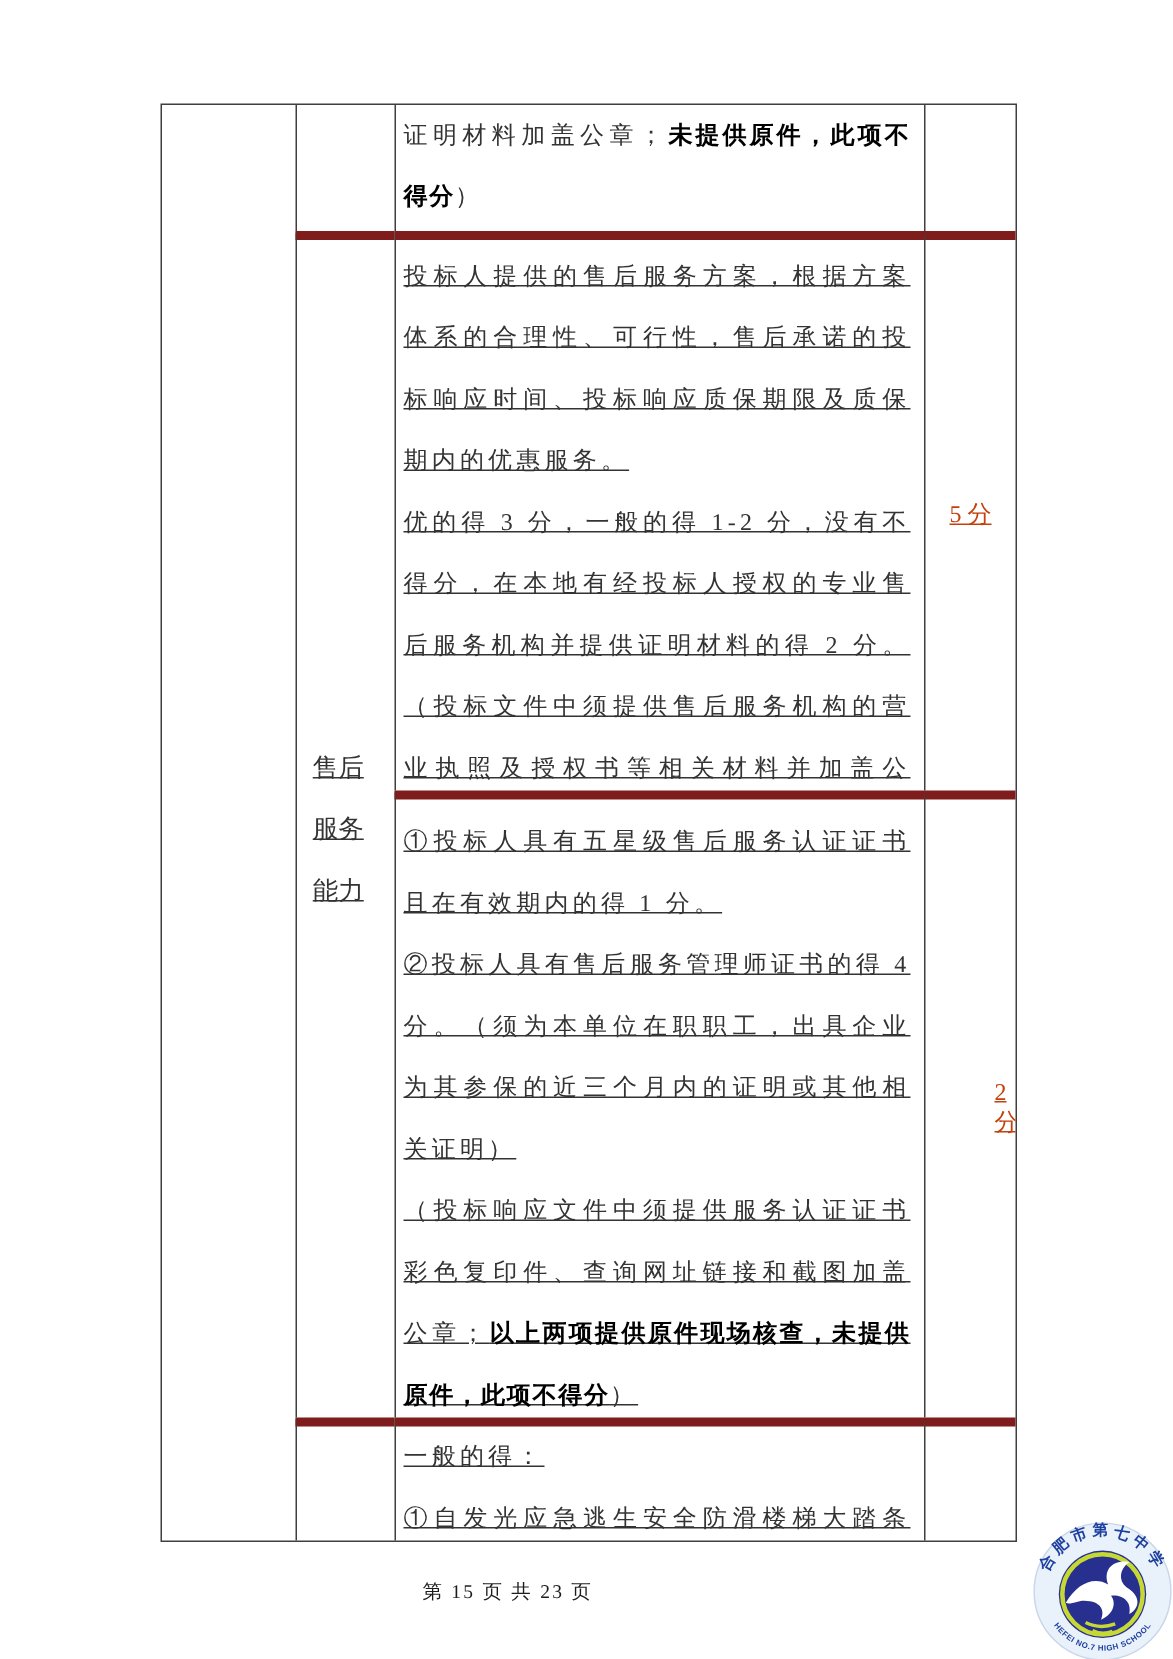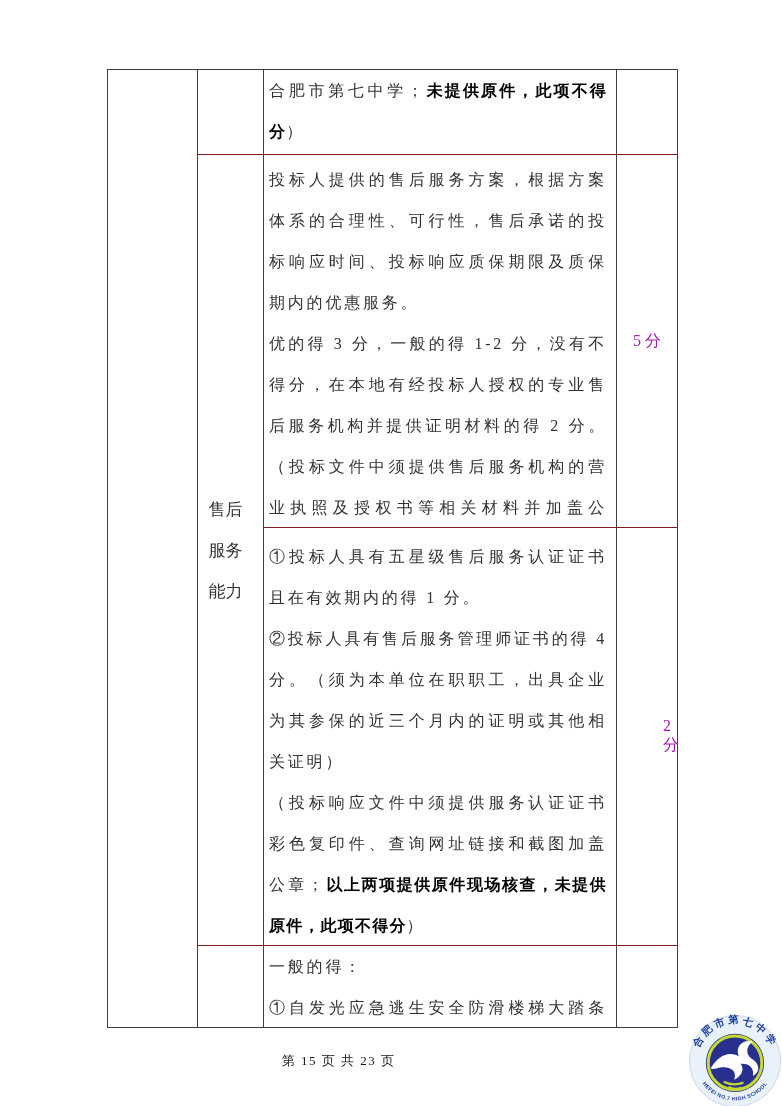--- a/index.html
+++ b/index.html
@@ -13,32 +13,32 @@
   }
   .eval-table{
     position:absolute;left:107px;top:69px;
     display:grid;
     grid-template-columns:89px 66px 353px 61px;
     grid-template-rows:84px 373px 418px 82px;
     border:1px solid #3f3f3f;
   }
   .cell{box-sizing:border-box;overflow:hidden;}
   .bl{border-left:1px solid #3f3f3f;}
-  .bt{border-top:1px solid #7f1d1d;}
+  .bt{border-top:6px solid #7f1d1d;text-decoration:underline;}
   .c-left{grid-column:1;grid-row:1 / span 4;}
   .c-cat-top{grid-column:2;grid-row:1;}
   .c-cat{grid-column:2;grid-row:2 / span 2;display:flex;flex-direction:column;justify-content:center;align-items:center;}
   .c-cat-bottom{grid-column:2;grid-row:4;}
   .cat-line{width:44px;height:41px;line-height:41px;display:flex;justify-content:space-between;font-size:17px;color:#333;}
   .c-crit{grid-column:3;padding:0 9px 0 5px;}
   .c-crit p{margin:0;font-size:16px;line-height:41px;letter-spacing:2.8px;text-align:justify;}
   .c-crit .b{font-weight:bold;color:#000;letter-spacing:1.2px;}
   .c-r2{padding-top:4px;}
   .c-r3{padding-top:8px;}
-  .c-score{grid-column:4;display:flex;align-items:center;justify-content:center;font-size:16px;color:#a21caf;}
+  .c-score{grid-column:4;display:flex;align-items:center;justify-content:center;font-size:16px;color:#c2410c;}
   .footer{
     position:absolute;left:0;top:1052px;width:677px;
     text-align:center;font-size:13px;letter-spacing:1.5px;color:#1c1c1c;
   }
   .logo{position:absolute;left:688px;top:1014px;width:94px;height:94px;}
   .logo svg{display:block;width:94px;height:94px;}
 </style>
 </head>
 <body>
 
@@ -50,21 +50,21 @@
 
     <div class="cell c-cat-top bl"></div>
     <div class="cell c-cat bl bt" style="grid-row:2 / span 2;text-align:right;">
       <div class="cat-line">售后</div>
       <div class="cat-line">服务</div>
       <div class="cat-line">能力</div>
     </div>
     <div class="cell c-cat-bottom bl bt"></div>
 
     <div class="cell c-crit bl" style="grid-row:1;">
-      <p><span>合肥市第七中学；</span><span class="b">未提供原件，此项不得分</span><span>）</span></p>
+      <p><span>证明材料加盖公章；</span><span class="b">未提供原件，此项不得分</span><span>）</span></p>
     </div>
     <div class="cell c-score bl" style="grid-row:1;"></div>
 
     <div class="cell c-crit c-r2 bl bt" style="grid-row:2;">
       <p><span>投标人提供的售后服务方案，根据方案体系的合理性、可行性，售后承诺的投标响应时间、投标响应质保期限及质保期内的优惠服务。</span></p>
       <p><span>优的得 3 分，一般的得 1-2 分，没有不得分，在本地有经投标人授权的专业售后服务机构并提供证明材料的得 2 分。（投标文件中须提供售后服务机构的营业执照及授权书等相关材料并加盖公章）</span></p>
     </div>
     <div class="cell c-score bl bt" style="grid-row:2;">5 分</div>
 
     <div class="cell c-crit c-r3 bl bt" style="grid-row:3;">

